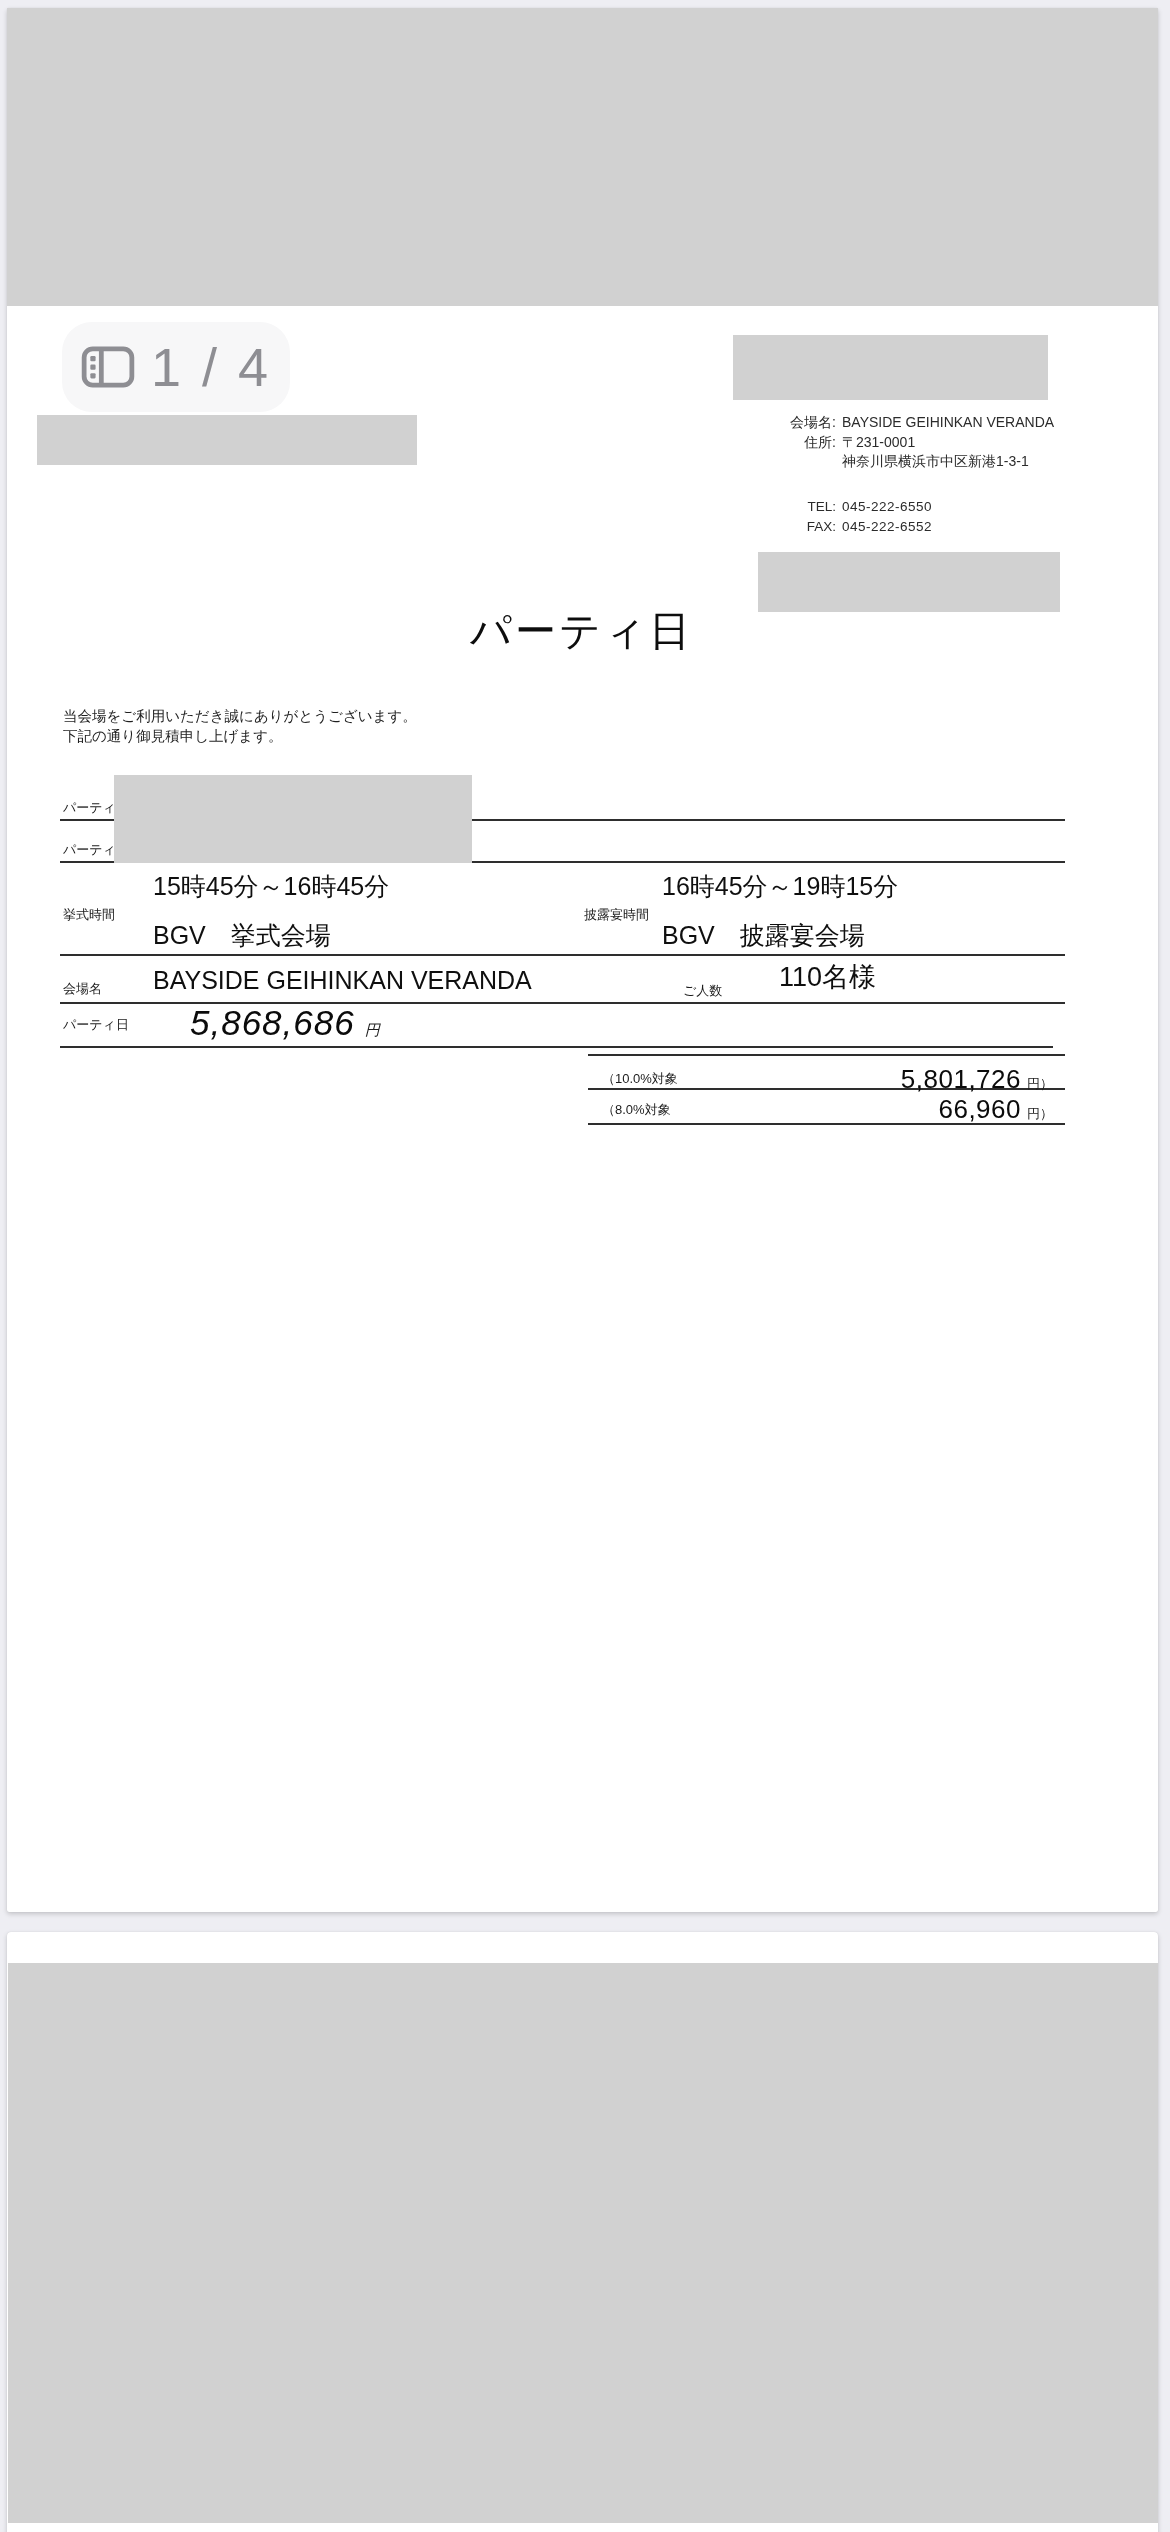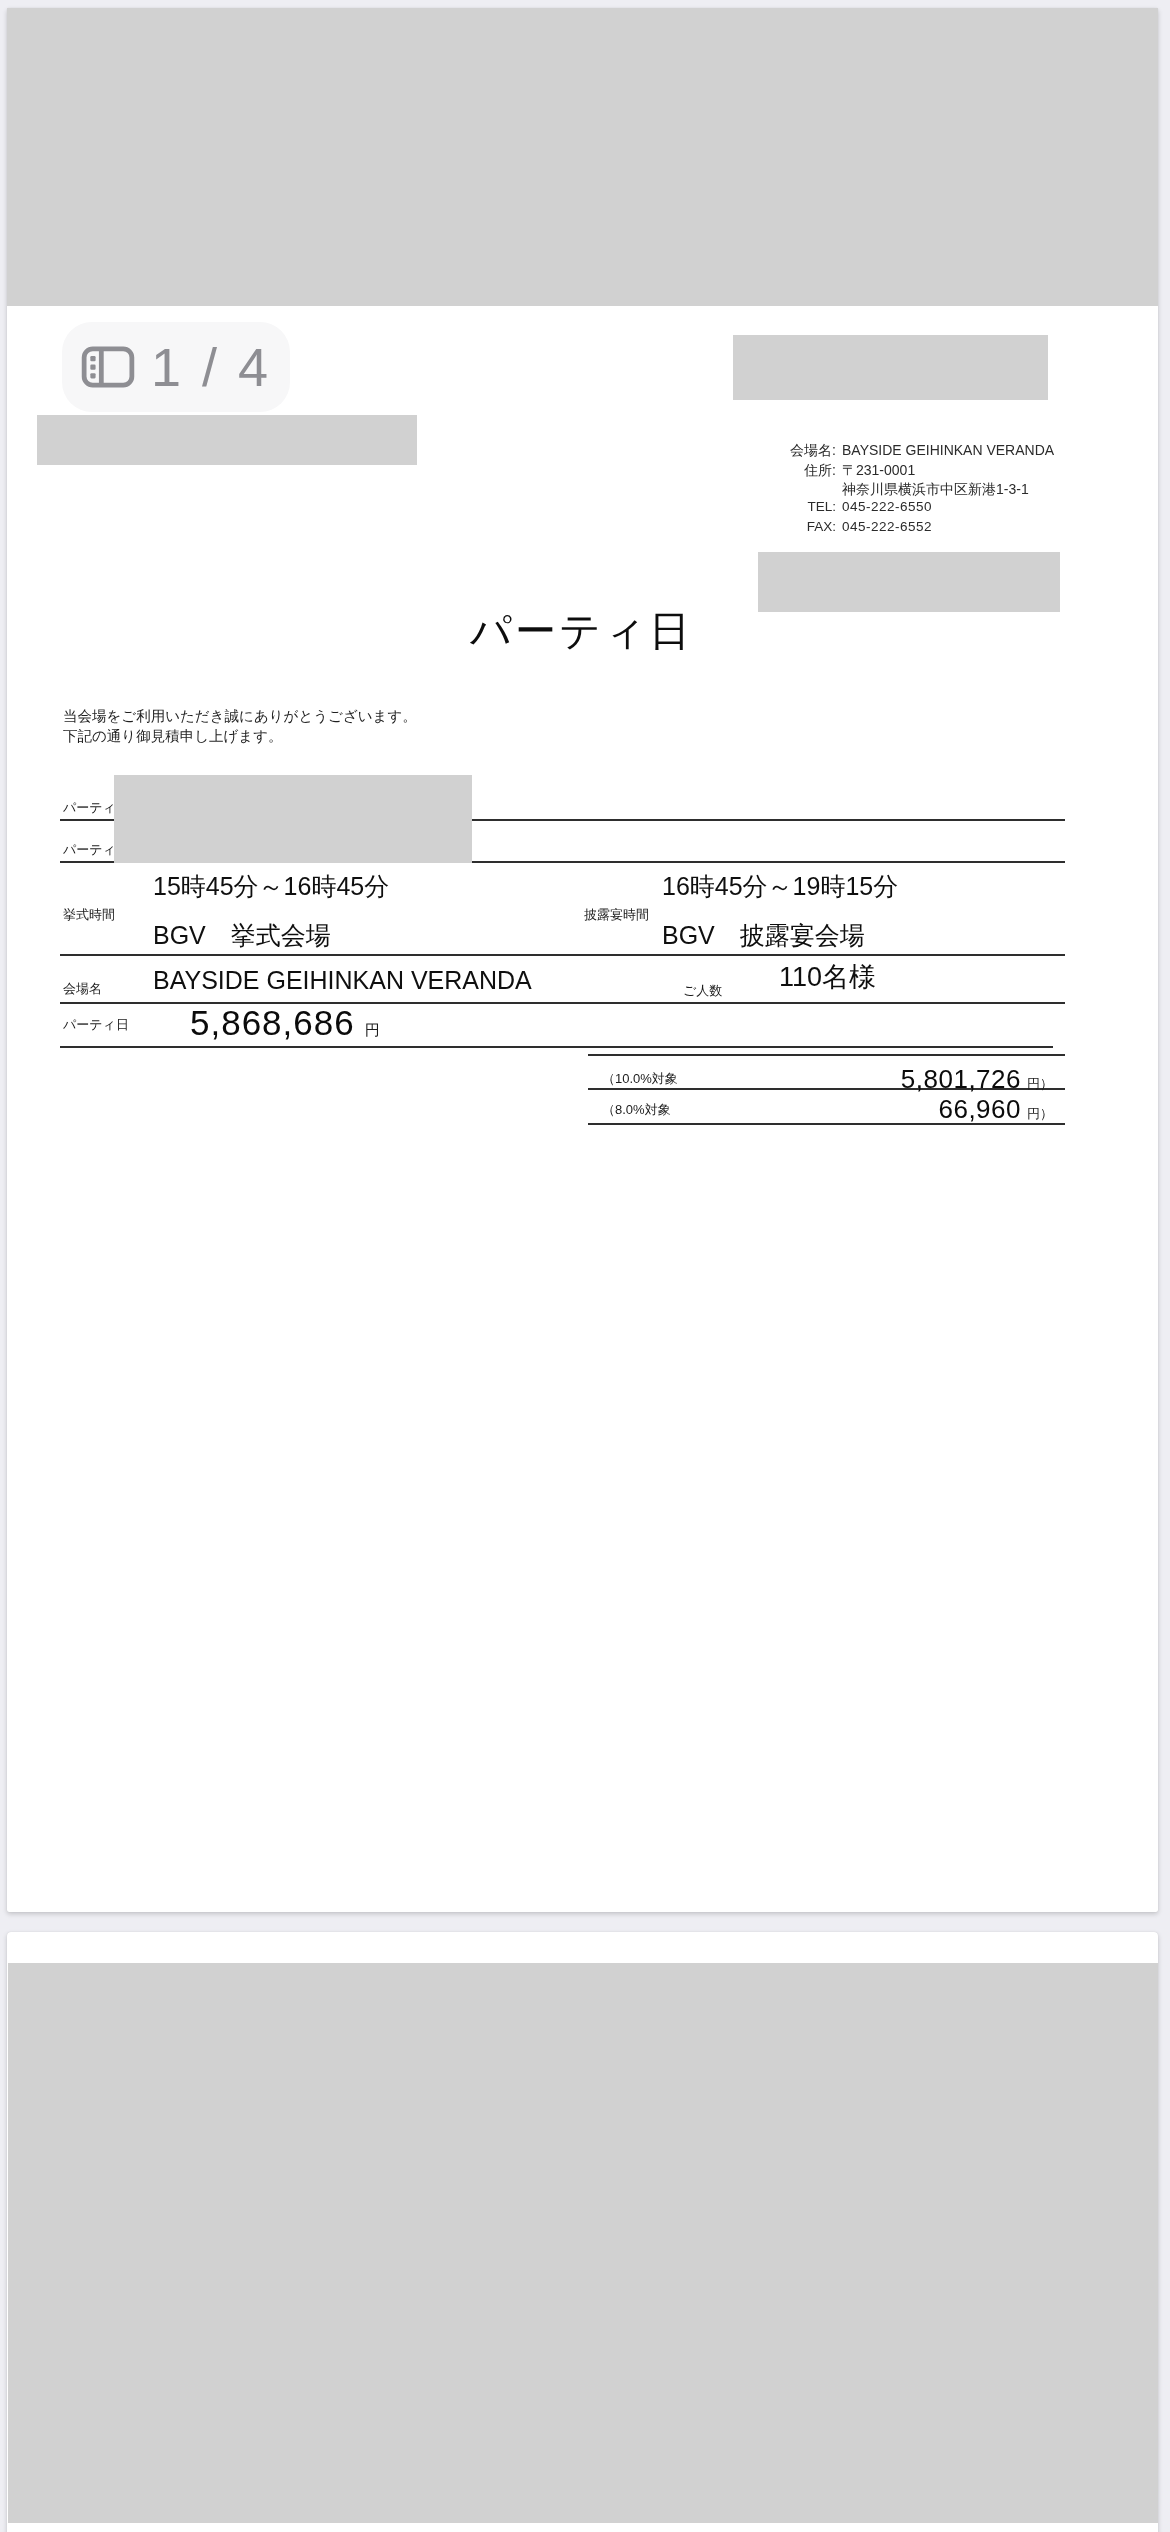--- a/index.html
+++ b/index.html
@@ -37,21 +37,21 @@
     display:flex; align-items:center; justify-content:center; gap:16px;
     border:none; cursor:pointer;
   }
   .badge svg { display:block; }
   .badge-label {
     font-size:54px; color:#8e8e93; letter-spacing:3px; line-height:1;
     font-family:"Liberation Sans", sans-serif;
   }
 
   .sender {
-    position:absolute; left:600px; top:414px; width:500px; z-index:2;margin-top:28px;
+    position:absolute; left:600px; top:414px; width:500px; z-index:2;
   }
   .sender-row { display:flex; height:19.5px; align-items:flex-start; }
   .sender-row .lab {
     width:242px; text-align:right; padding-right:6px;
     font-size:14px; color:#2b2b2b; white-space:nowrap;
   }
   .sender-row .val {
     flex:1; font-size:14px; color:#2b2b2b; white-space:nowrap;
   }
   .telfax { position:absolute; left:600px; top:499px; width:500px; z-index:2; }
@@ -96,21 +96,21 @@
   .lab-total      { left:63px; top:1016px; }
 
   .val-ceremony-time  { left:153px; top:871px; }
   .val-ceremony-venue { left:153px; top:920px; }
   .val-reception-time { left:662px; top:871px; }
   .val-reception-venue{ left:662px; top:920px; }
   .val-venue-name     { left:153px; top:965px; }
   .val-guests         { left:779px; top:960px; font-size:27px; line-height:34px; }
 
   .total-row {
-    position:absolute; left:190px; top:1000px; display:flex; align-items:baseline; z-index:2;
+    position:absolute; left:190px; top:1000px; display:flex; align-items:baseline; z-index:2;font-style:italic;
   }
   .total-num { font-size:35px; color:#0b0b0b; line-height:46px; letter-spacing:1px; }
   .total-unit { font-size:15px; color:#1c1c1c; margin-left:10px; }
 
   .tax-row {
     position:absolute; left:588px; width:477px; z-index:2;
     display:flex; align-items:center; justify-content:space-between;
     padding:0 12px 0 14px;
   }
   .tax-row.row10 { top:1054px; height:50px; }

